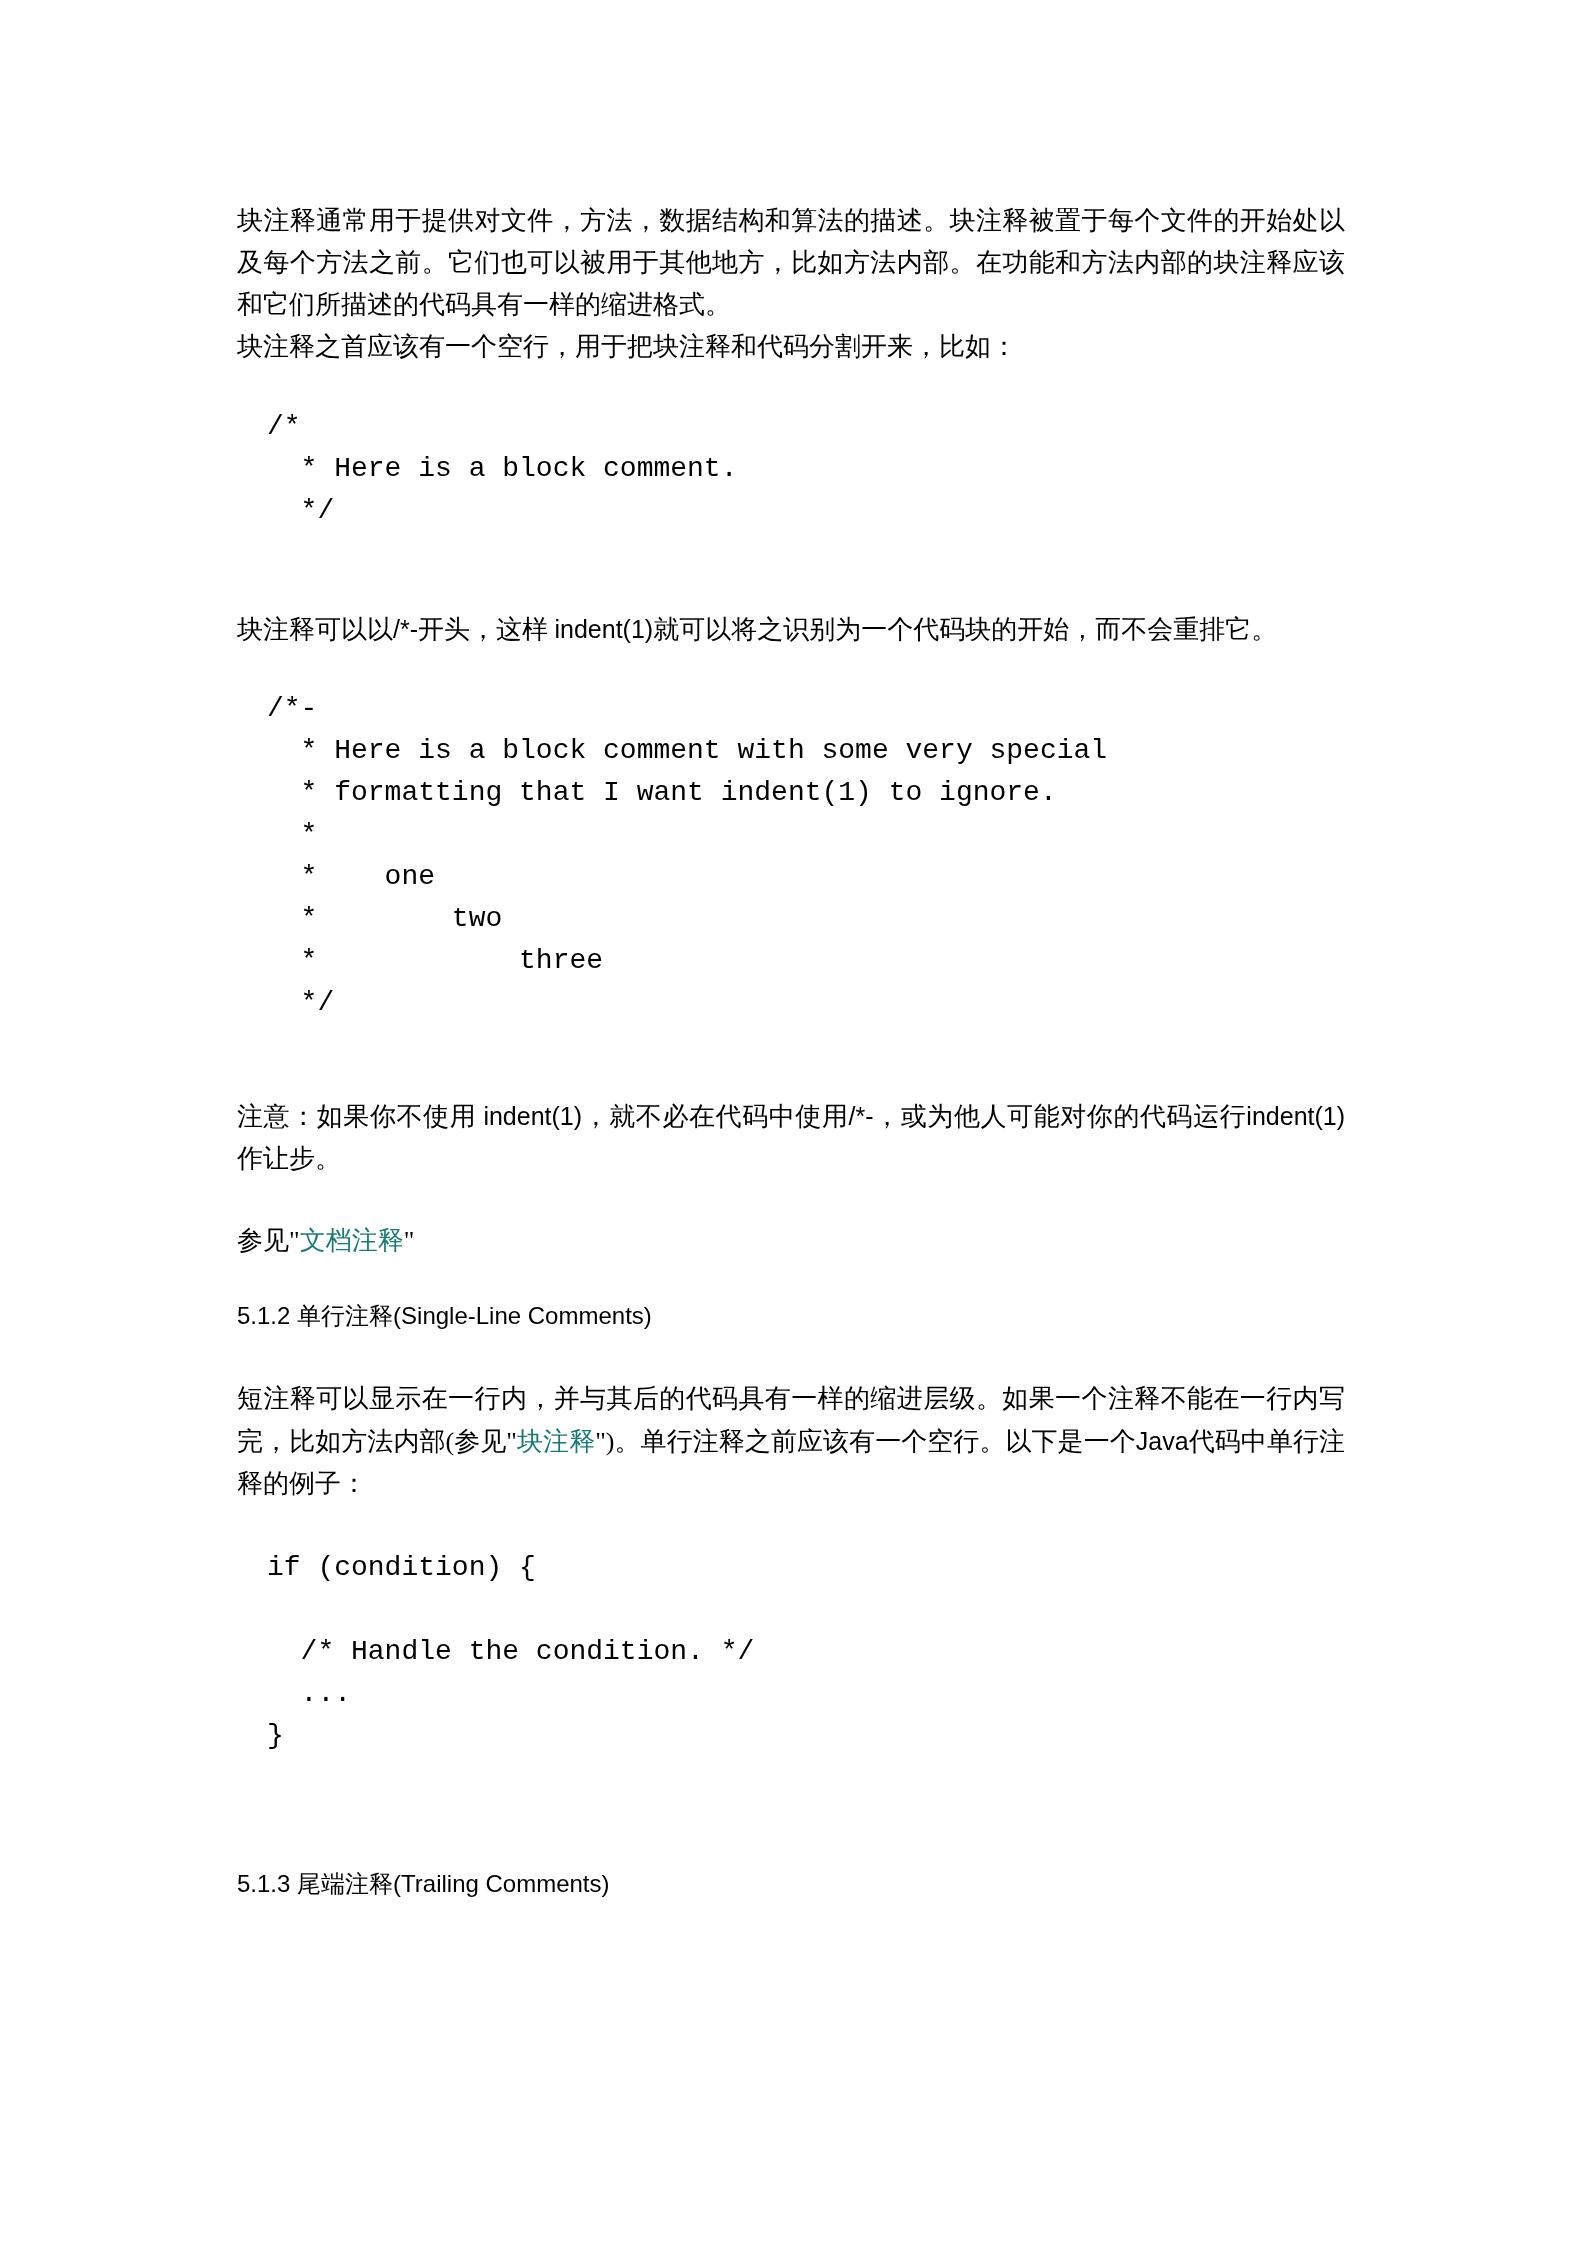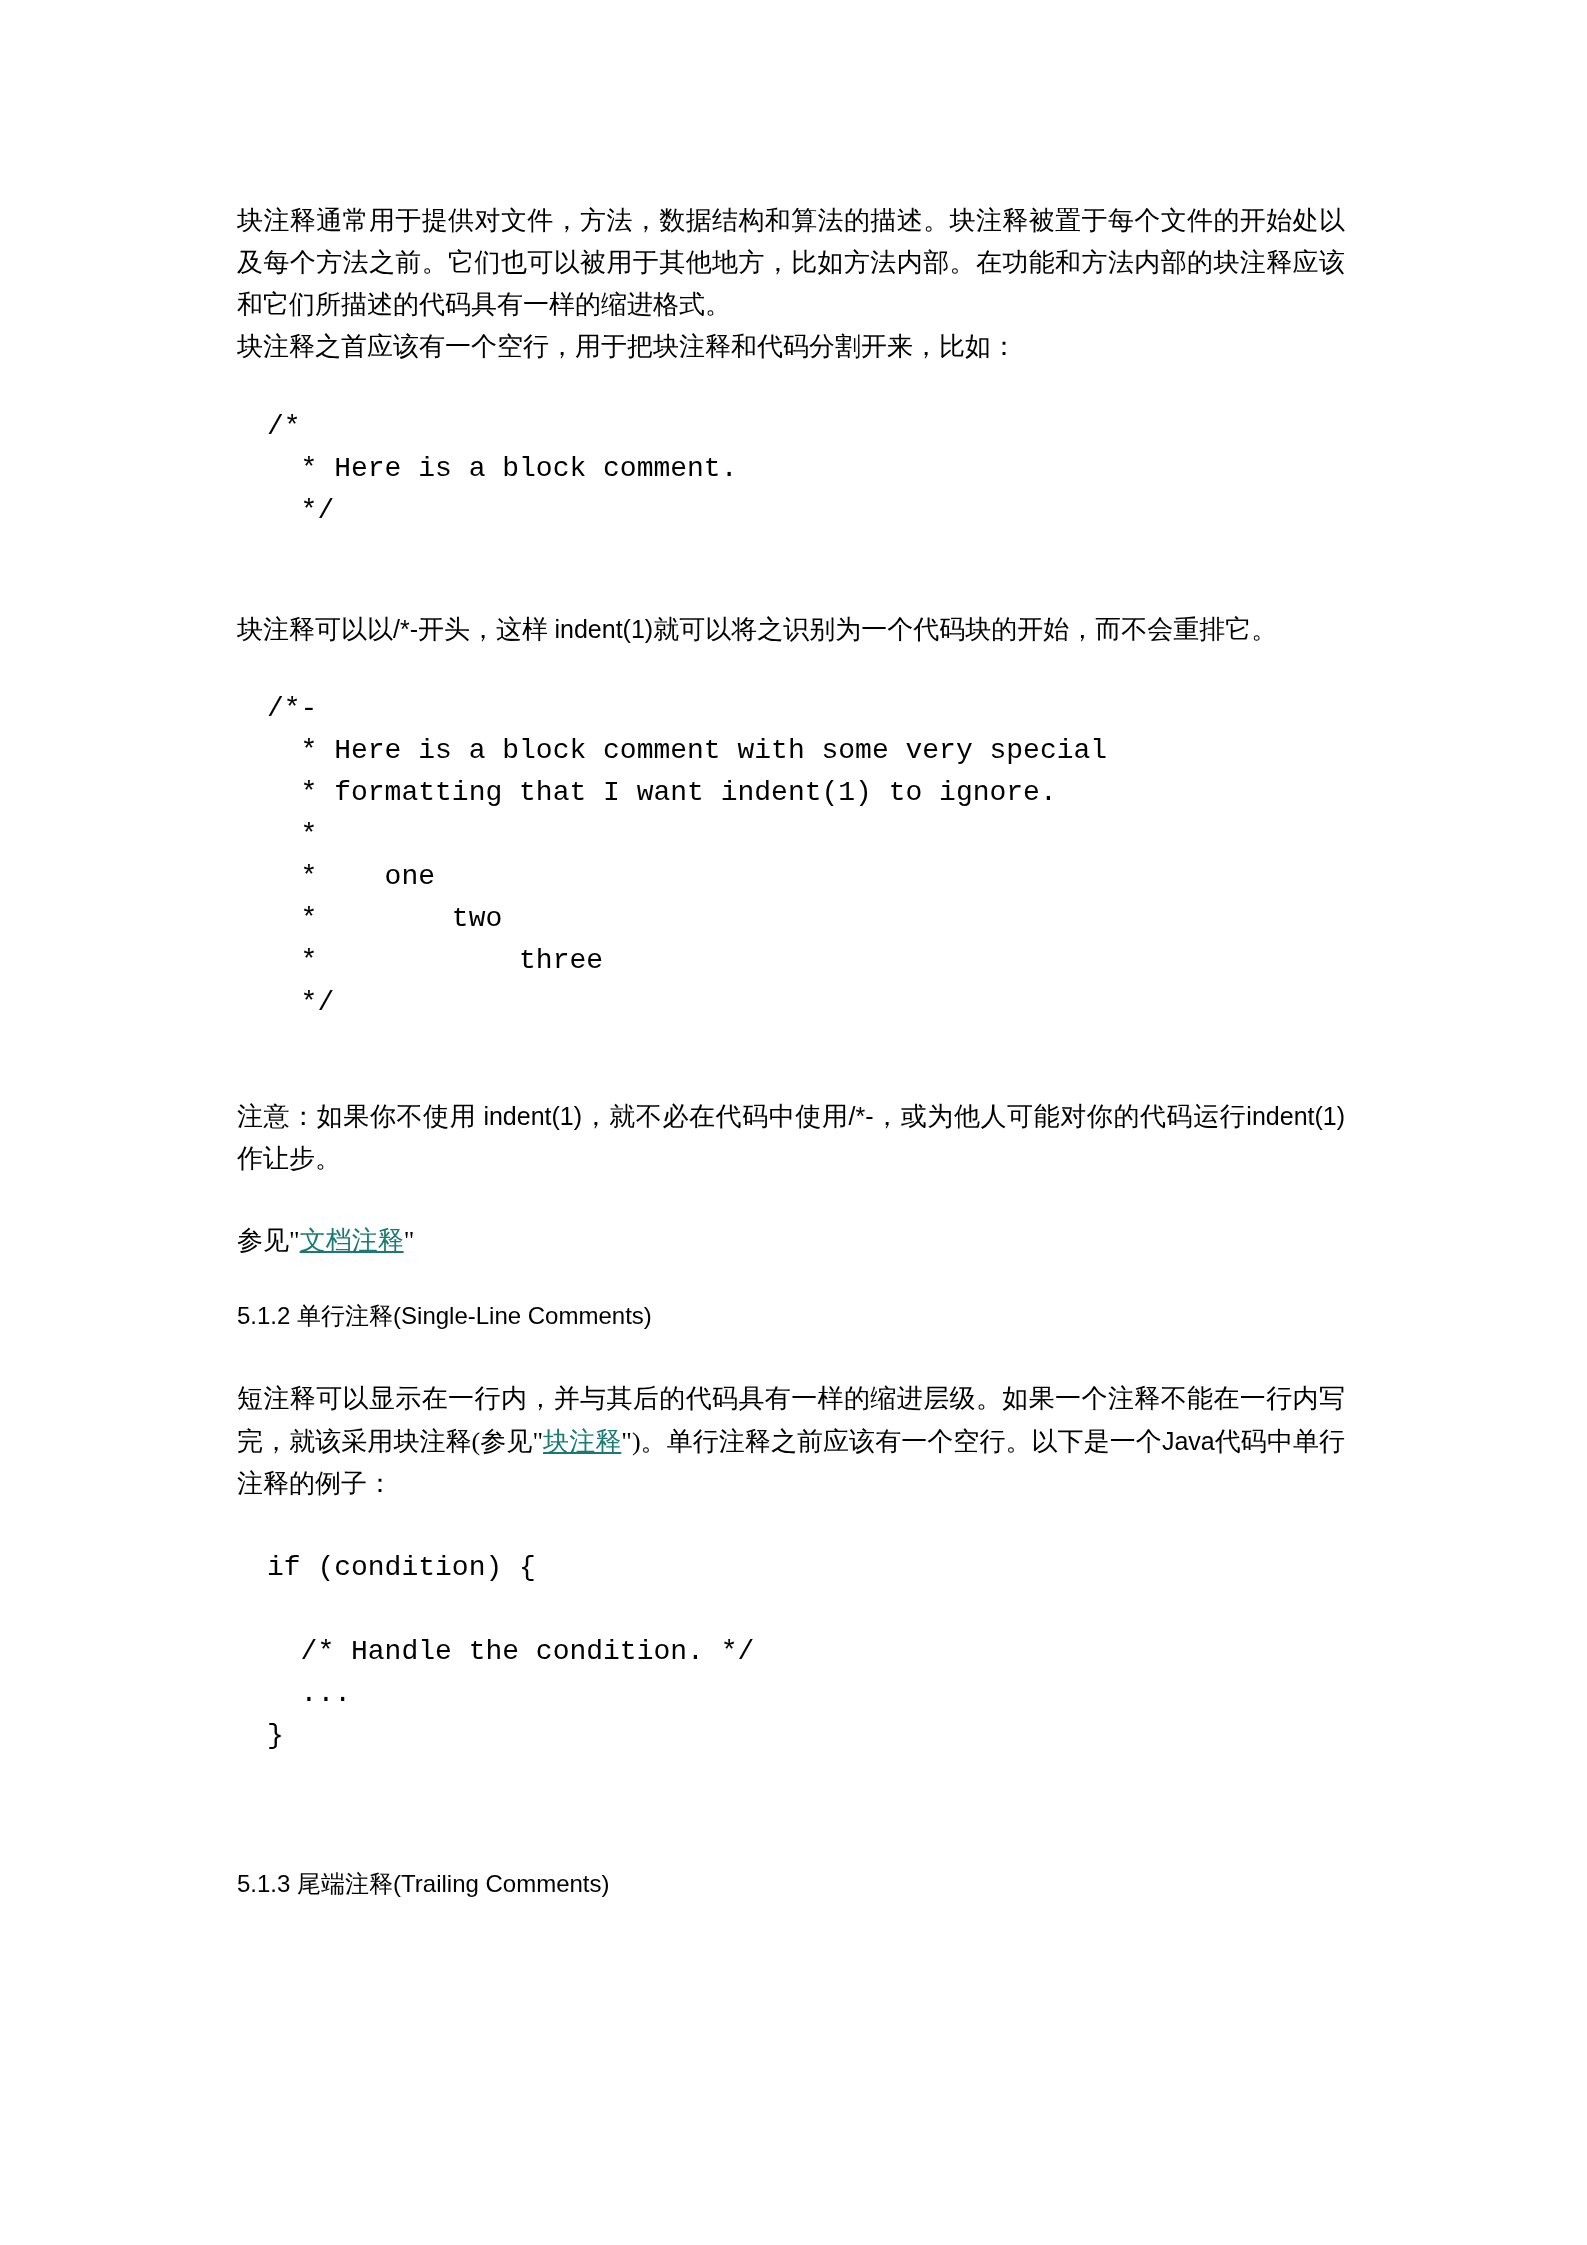--- a/index.html
+++ b/index.html
@@ -36,21 +36,20 @@
     margin-left: 30px;
   }
   .heading {
     font-family: "Liberation Sans", "DejaVu Sans", sans-serif;
     font-size: 24px;
     font-weight: 400;
     line-height: 42px;
   }
   a.doclink {
     color: #1a7a73;
-    text-decoration: underline;
     cursor: pointer;
   }
 </style>
 </head>
 <body>
 
 <div class="page">
   <div class="doc">
 
     <p class="para" style="margin-top:8px">块注释通常用于提供对文件，方法，数据结构和算法的描述。块注释被置于每个文件的开始处以及每个方法之前。它们也可以被用于其他地方，比如方法内部。在功能和方法内部的块注释应该和它们所描述的代码具有一样的缩进格式。</p>
@@ -71,21 +70,21 @@
   *        two
   *            three
   */</pre>
 
     <p class="para" style="margin-top:71px"><span>注意：如果你不使用 </span><span class="latin">indent(1)</span><span>，就不必在代码中使用</span><span class="latin">/*-</span><span>，或为他人可能对你的代码运行</span><span class="latin">indent(1)</span><span>作让步。</span></p>
 
     <p class="para" style="margin-top:40px"><span>参见"</span><a class="doclink">文档注释</a><span>"</span></p>
 
     <h2 class="heading" style="margin-top:33px">5.1.2 单行注释(Single-Line Comments)</h2>
 
-    <p class="para" style="margin-top:41px"><span>短注释可以显示在一行内，并与其后的代码具有一样的缩进层级。如果一个注释不能在一行内写完，就该采用块注释(参见"</span><a class="doclink">块注释</a><span>")。单行注释之前应该有一个空行。以下是一个</span><span class="latin">Java</span><span>代码中单行注释的例子：</span></p>
+    <p class="para" style="margin-top:41px"><span>短注释可以显示在一行内，并与其后的代码具有一样的缩进层级。如果一个注释不能在一行内写完，比如方法内部(参见"</span><a class="doclink">块注释</a><span>")。单行注释之前应该有一个空行。以下是一个</span><span class="latin">Java</span><span>代码中单行注释的例子：</span></p>
 
     <pre class="code" style="margin-top:42px">if (condition) {
 
   /* Handle the condition. */
   ...
 }</pre>
 
     <h2 class="heading" style="margin-top:106px">5.1.3 尾端注释(Trailing Comments)</h2>
 
 

